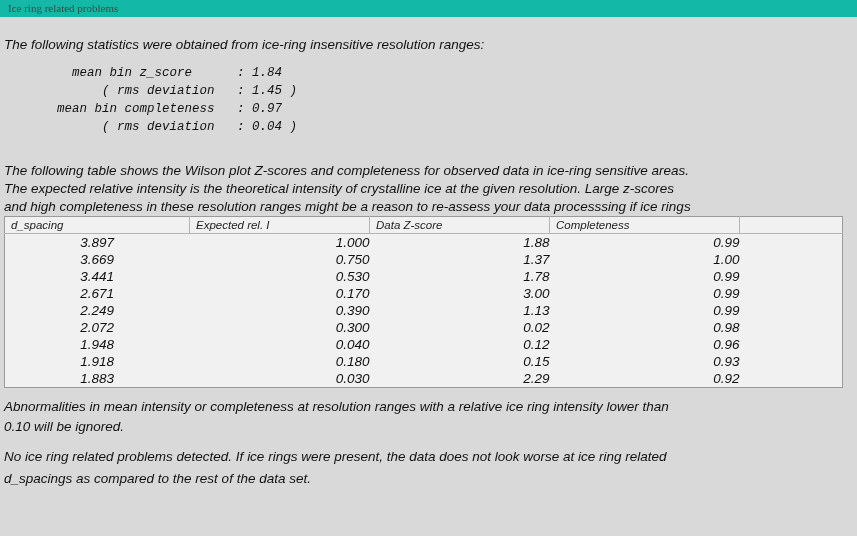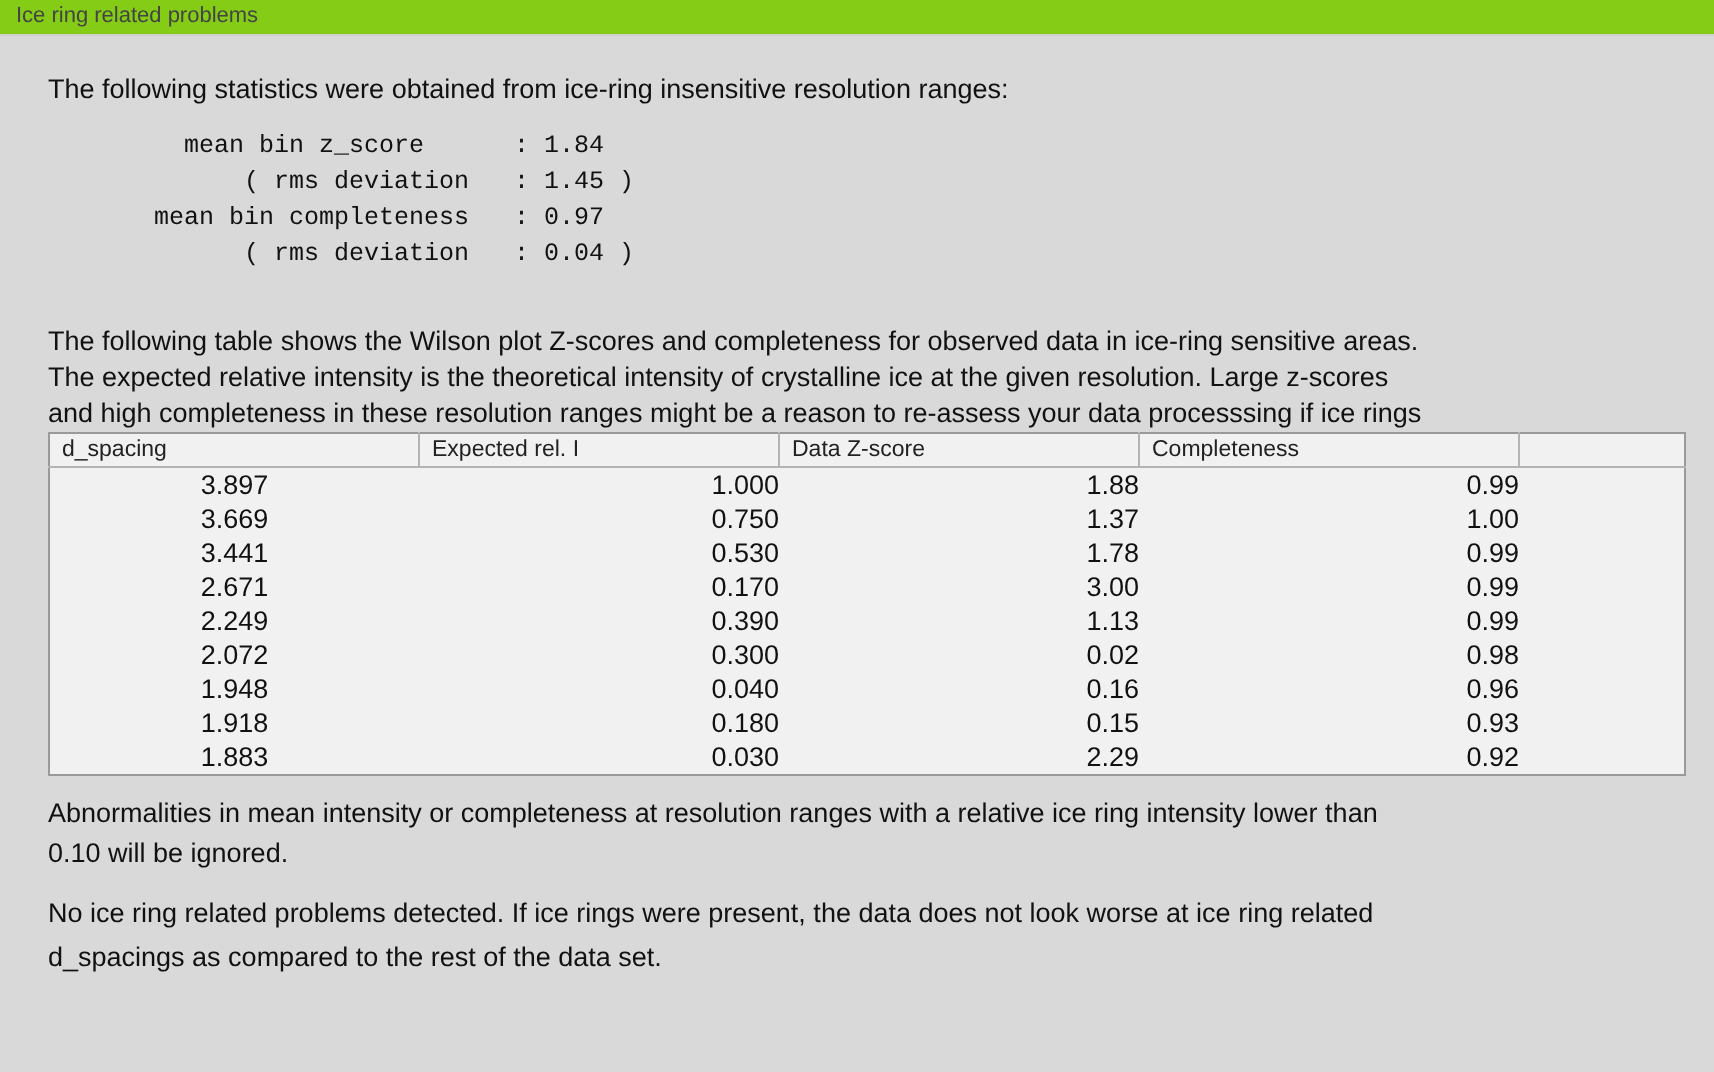--- a/index.html
+++ b/index.html
@@ -21,31 +21,33 @@
     height: 536px;
     box-sizing: border-box;
     background: #d9d9d9;
   }
   .titlebar {
     height: 18px;
     padding: 2px 0 0 8px;
     box-sizing: border-box;
     font-size: 11px;
     color: #444;
-    background: #84cc16;
+    background: #14b8a6;
     border-bottom: 1px solid #cfcfcf;
+    font-family: Liberation Serif, serif;
   }
   .content {
     position: absolute;
     top: 18px;
     left: 0;
     right: 0;
     bottom: 0;
-    padding: 10px 14px 0 24px;
+    padding: 10px 14px 0 4px;
     box-sizing: border-box;
+    font-style: italic;
   }
   .para {
     font-size: 13.5px;
     line-height: 18px;
     margin: 0 0 4px 0;
     color: #111;
   }
   .intro {
     margin-top: 8px;
     margin-bottom: 10px;
@@ -194,21 +196,21 @@
         <tr>
           <td class="first">2.072</td>
           <td>0.300</td>
           <td>0.02</td>
           <td>0.98</td>
           <td></td>
         </tr>
         <tr>
           <td class="first">1.948</td>
           <td>0.040</td>
-          <td>0.16</td>
+          <td>0.12</td>
           <td>0.96</td>
           <td></td>
         </tr>
         <tr>
           <td class="first">1.918</td>
           <td>0.180</td>
           <td>0.15</td>
           <td>0.93</td>
           <td></td>
         </tr>

